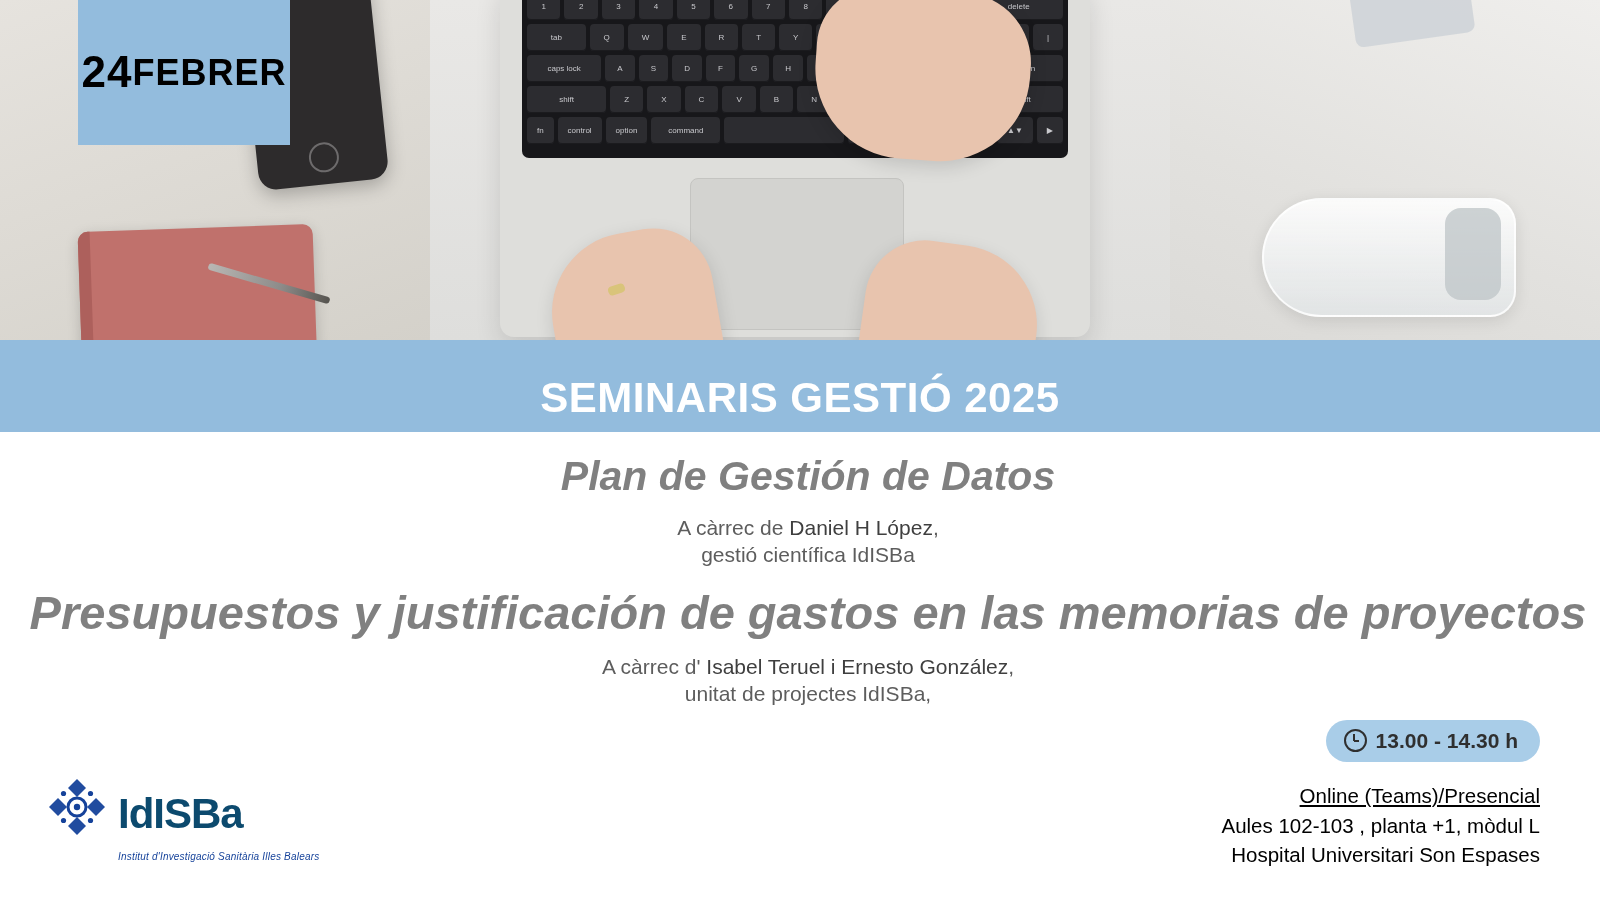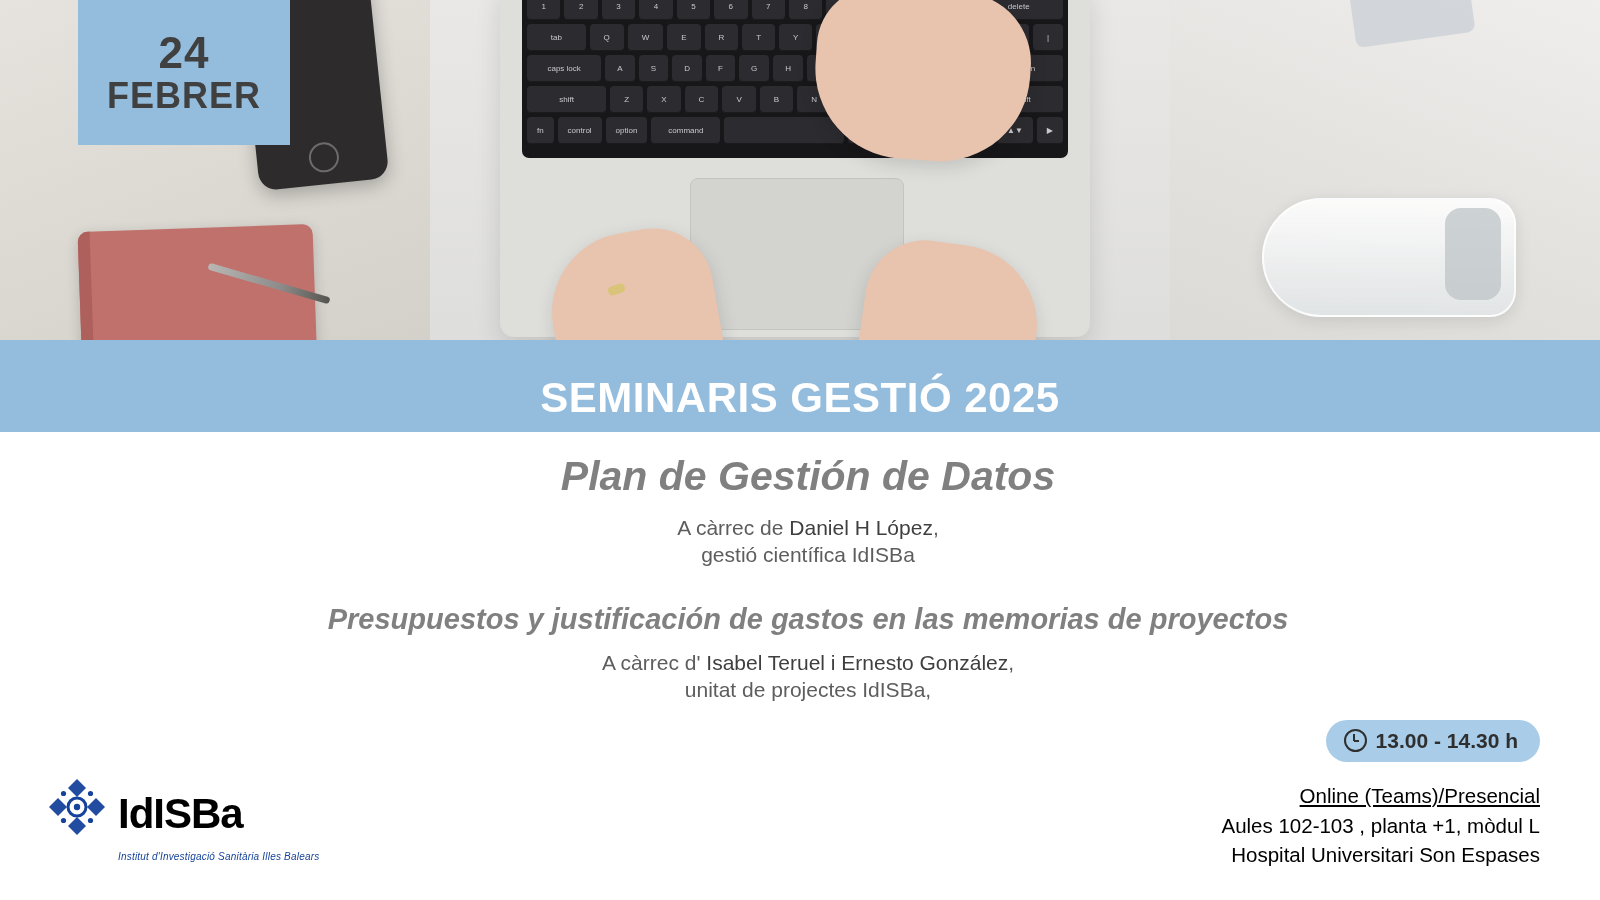--- a/index.html
+++ b/index.html
@@ -202,24 +202,23 @@
     opacity: .9;
   }
 
   
   .date-badge {
     position: absolute;
     left: 78px; top: 0;
     width: 212px; height: 145px;
     background: #93bcdd;
     display: flex;
-    flex-direction: column;
     align-items: center;
     justify-content: center;
-    color: #404040;
+    color: #000000;
     z-index: 5;
   }
   .date-day {
     font-size: 44px;
     font-weight: bold;
     letter-spacing: 1px;
     line-height: 1.05;
   }
   .date-month {
     font-size: 36px;
@@ -257,21 +256,21 @@
     color: #7a7a7a;
     padding-left: 16px;
   }
   .talk-title {
     font-style: italic;
     font-weight: bold;
     color: #808080;
     line-height: 1.12;
   }
   .talk1 .talk-title { font-size: 41px; margin-top: 22px; }
-  .talk2 .talk-title { font-size: 29px; margin-top: 34px; }
+  .talk2 .talk-title { font-size: 47px; margin-top: 18px; }
   .talk-by {
     font-size: 21px;
     color: #5d5d5d;
     margin-top: 14px;
     line-height: 1.3;
   }
   .talk-by b { font-weight: normal; color: #3f3f3f; }
   .talk-by .line2 { display: block; }
 
   
@@ -283,21 +282,21 @@
   }
   .logo-mark {
     width: 62px; height: 62px;
     position: relative;
     margin-right: 10px;
   }
   .logo-text-wrap { padding-bottom: 4px; }
   .logo-word {
     font-size: 42px;
     font-weight: bold;
-    color: #000000;
+    color: #0c4a6e;
     letter-spacing: -1px;
     line-height: 1;
     margin-top: 45px;
   }
   .logo-sub {
     font-size: 10px;
     color: #15429a;
     letter-spacing: .2px;
     margin-top: 16px;
     font-style: italic;

